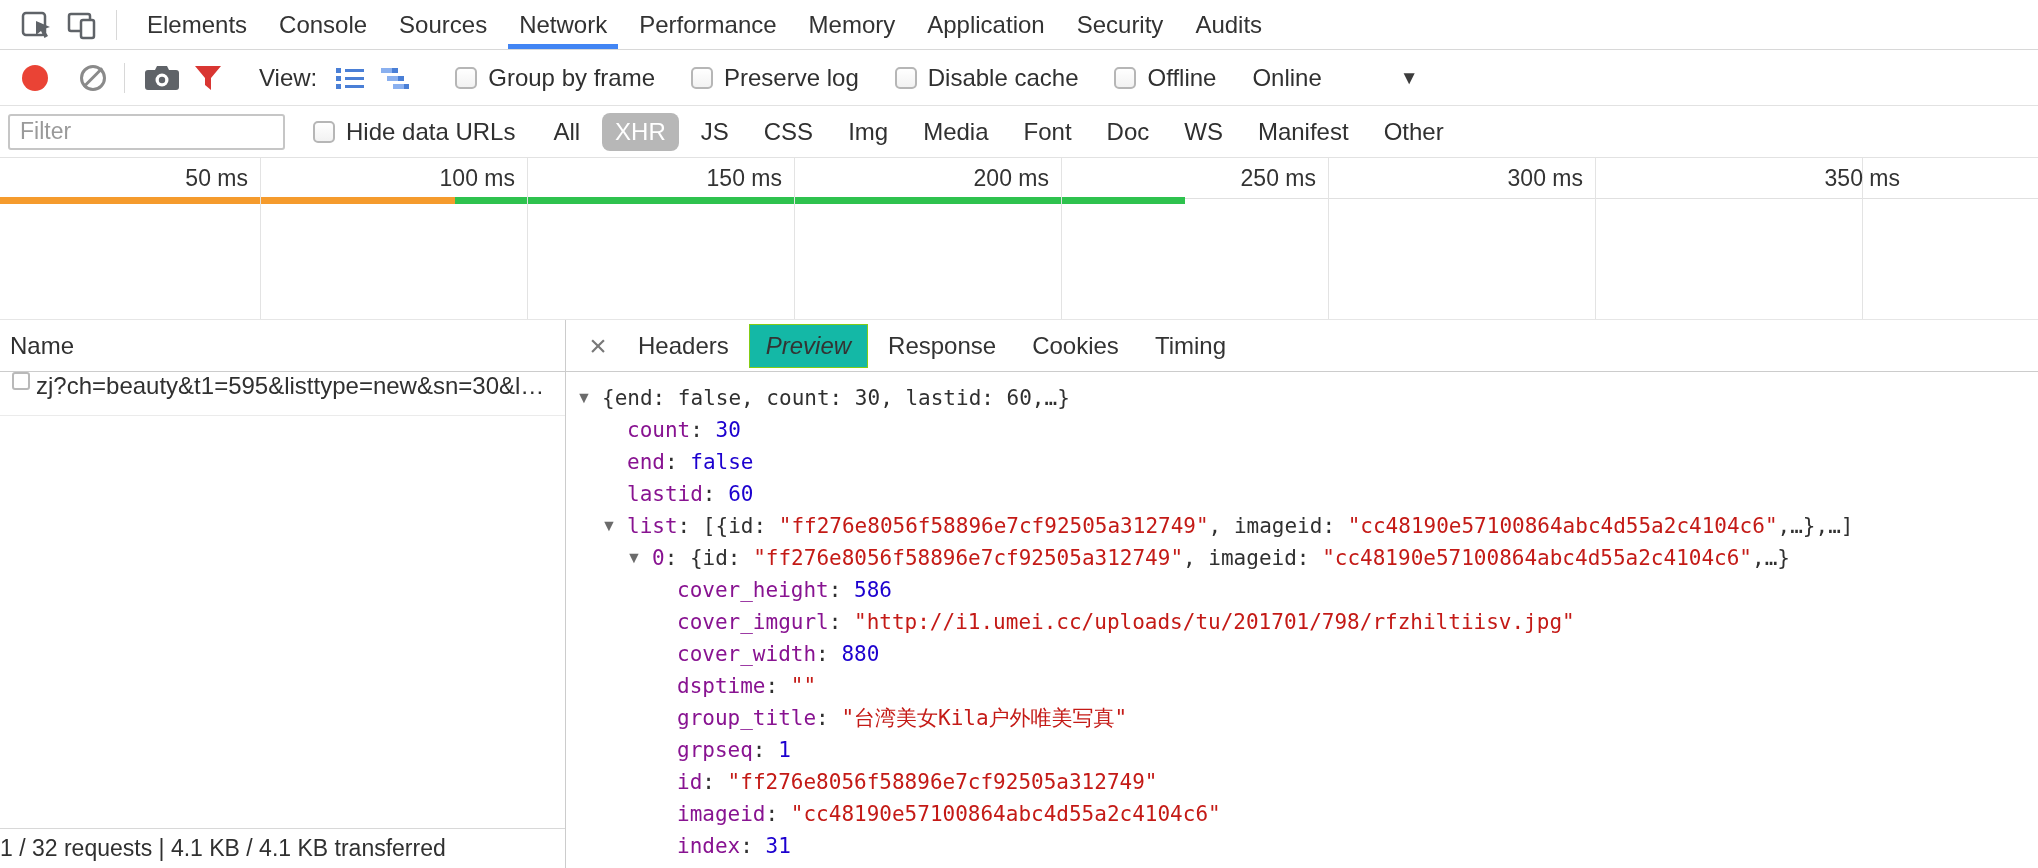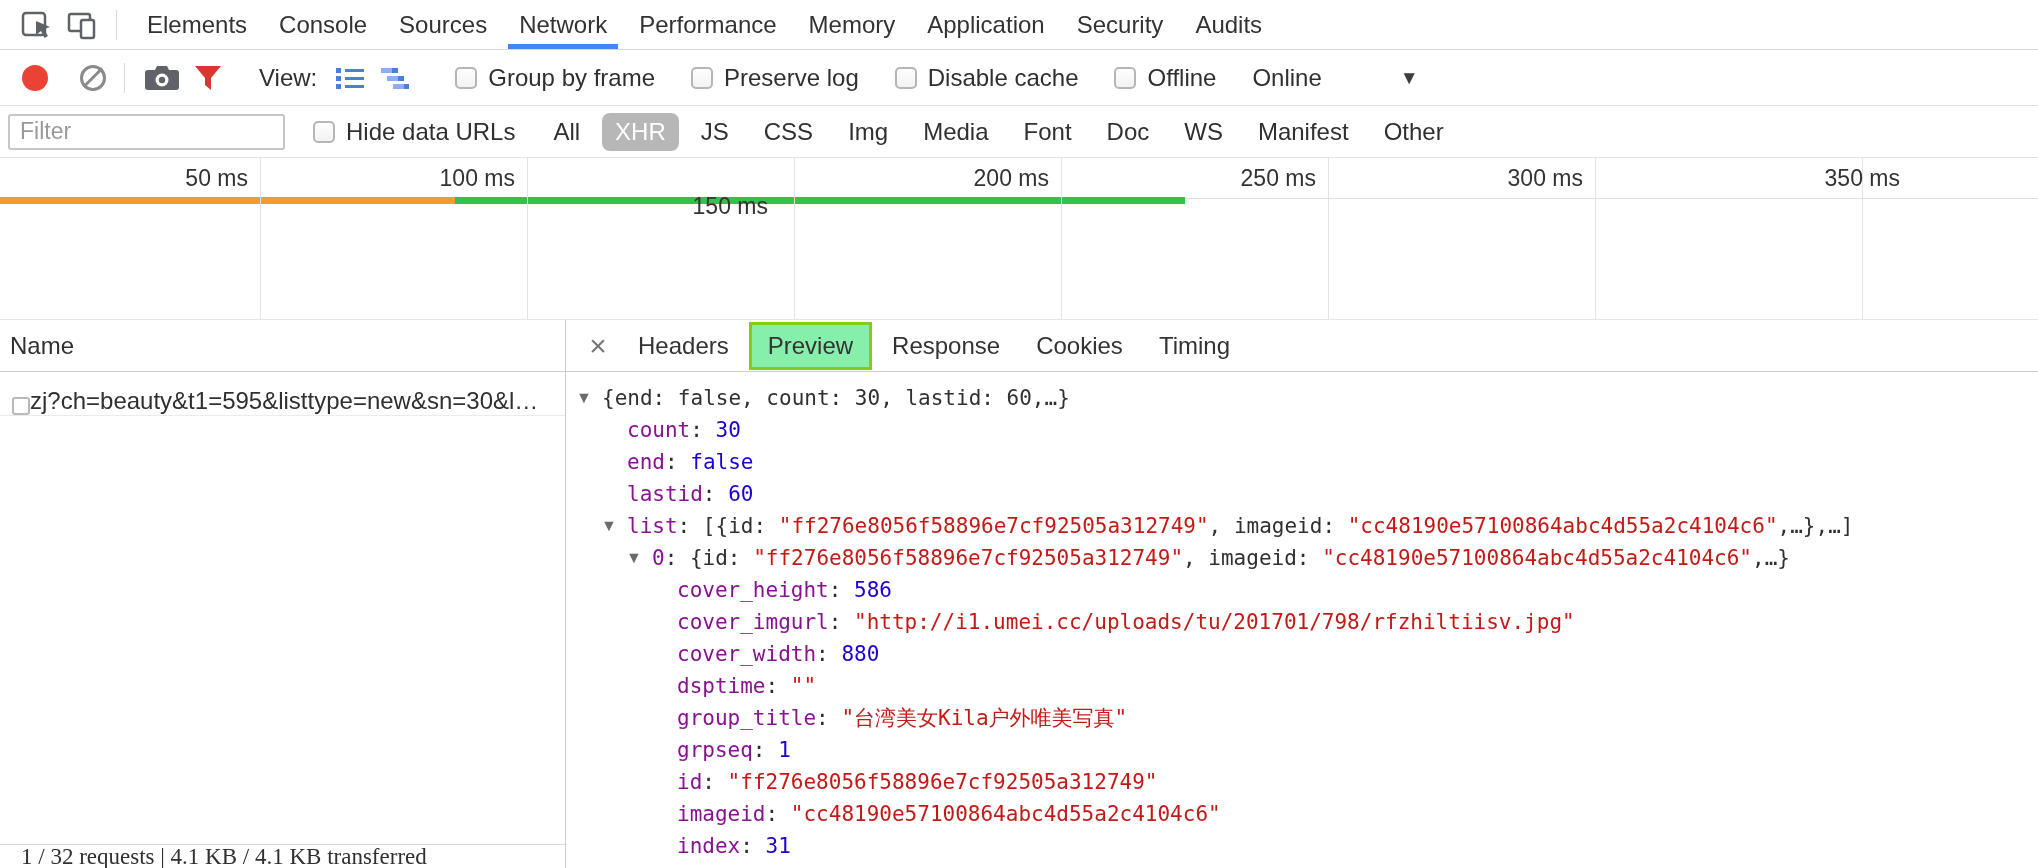--- a/index.html
+++ b/index.html
@@ -44,32 +44,32 @@
   #tl-label-border { position: absolute; top: 40px; left: 0; right: 0; height: 1px; background: #e0e0e0; }
   .gridline { position: absolute; top: 0; bottom: 0; width: 1px; background: #e3e3e3; }
   .tick-label { position: absolute; top: 7px; width: 200px; text-align: right; font-size: 23px; color: #333; }
   #tl-bars { position: absolute; left: 0; top: 0; right: 0; bottom: 0; }
   .tl-bar { position: absolute; top: 39px; height: 7px; }
 
   
   #main { display: flex; height: 548px; }
   #left { width: 566px; border-right: 1px solid #ccc; display: flex; flex-direction: column; flex: none; }
   #name-header { height: 52px; border-bottom: 1px solid #ccc; display: flex; align-items: center; padding-left: 10px; font-size: 24px; color: #303030; }
-  .req-row { height: 44px; border-bottom: 1px solid #ebebeb; display: flex; align-items: flex-end; gap: 0; padding: 0 12px; font-size: 24px; color: #303030; }
+  .req-row { height: 44px; border-bottom: 1px solid #ebebeb; display: flex; align-items: flex-start; gap: 6px; padding: 0 12px; font-size: 24px; color: #303030; }
   .req-icon { width: 18px; height: 18px; border: 2px solid #b9b9b9; border-radius: 3px; background: #fff; flex: none; }
   .req-name { white-space: nowrap; overflow: hidden; text-overflow: ellipsis; }
   #left-fill { flex: 1; }
-  #status-bar { height: 24px; border-top: 1px solid #d8d8d8; display: flex; align-items: center; padding-left: 21px; font-size: 23px; color: #303030; white-space: nowrap; font-family: Liberation Serif, serif; }
+  #status-bar { height: 40px; border-top: 1px solid #d8d8d8; display: flex; align-items: center; padding-left: 0; font-size: 23px; color: #303030; white-space: nowrap; }
 
   #right { flex: 1; display: flex; flex-direction: column; min-width: 0; }
   #detail-tabs { height: 52px; border-bottom: 1px solid #ccc; display: flex; align-items: center; padding-left: 12px; flex: none; }
   .close-x { font-size: 30px; color: #787878; width: 40px; text-align: center; flex: none; }
   #dtabs-wrap { display: flex; align-items: center; }
   .dtab { font-size: 24px; color: #333; padding: 7px 16px; margin-left: 4px; white-space: nowrap; }
-  .dtab.active { border: 3px solid #84cc16; background: #86efac; }
+  .dtab.active { border: 1px solid #84cc16; background: #14b8a6; font-style: italic; }
 
   
   #preview { flex: 1; overflow: hidden; padding-top: 10px; font-family: "DejaVu Sans Mono", monospace; font-size: 21px; }
   .prow { height: 32px; display: flex; align-items: center; white-space: pre; }
   .arrow { width: 26px; flex: none; font-size: 16px; color: #6b6b6b; font-family: "Liberation Sans", sans-serif; }
   .seg-plain { color: #303030; }
   .seg-key   { color: var(--json-key); }
   .seg-num   { color: var(--json-number); }
   .seg-str   { color: var(--json-string); }
 
@@ -194,21 +194,21 @@
   <div id="tl-label-border"></div>
   <div id="tl-bars">
       <div class="tl-bar" style="left: 0px; width: 455px; background: rgb(245, 155, 45);"></div>
       <div class="tl-bar" style="left: 455px; width: 730px; background: rgb(46, 194, 78);"></div>
     </div>
 <div class="gridline" style="left: 260px;"></div>
     <div class="tick-label" style="left: 48px;">50 ms</div>
     <div class="gridline" style="left: 527px;"></div>
     <div class="tick-label" style="left: 315px;">100 ms</div>
     <div class="gridline" style="left: 794px;"></div>
-    <div class="tick-label" style="left: 568px; margin-top: 28px;">150 ms</div>
+    <div class="tick-label" style="left: 582px;">150 ms</div>
     <div class="gridline" style="left: 1061px;"></div>
     <div class="tick-label" style="left: 849px;">200 ms</div>
     <div class="gridline" style="left: 1328px;"></div>
     <div class="tick-label" style="left: 1116px;">250 ms</div>
     <div class="gridline" style="left: 1595px;"></div>
     <div class="tick-label" style="left: 1383px;">300 ms</div>
     <div class="gridline" style="left: 1862px;"></div>
     <div class="tick-label" style="left: 1700px;">350 ms</div>
   </div>
 

